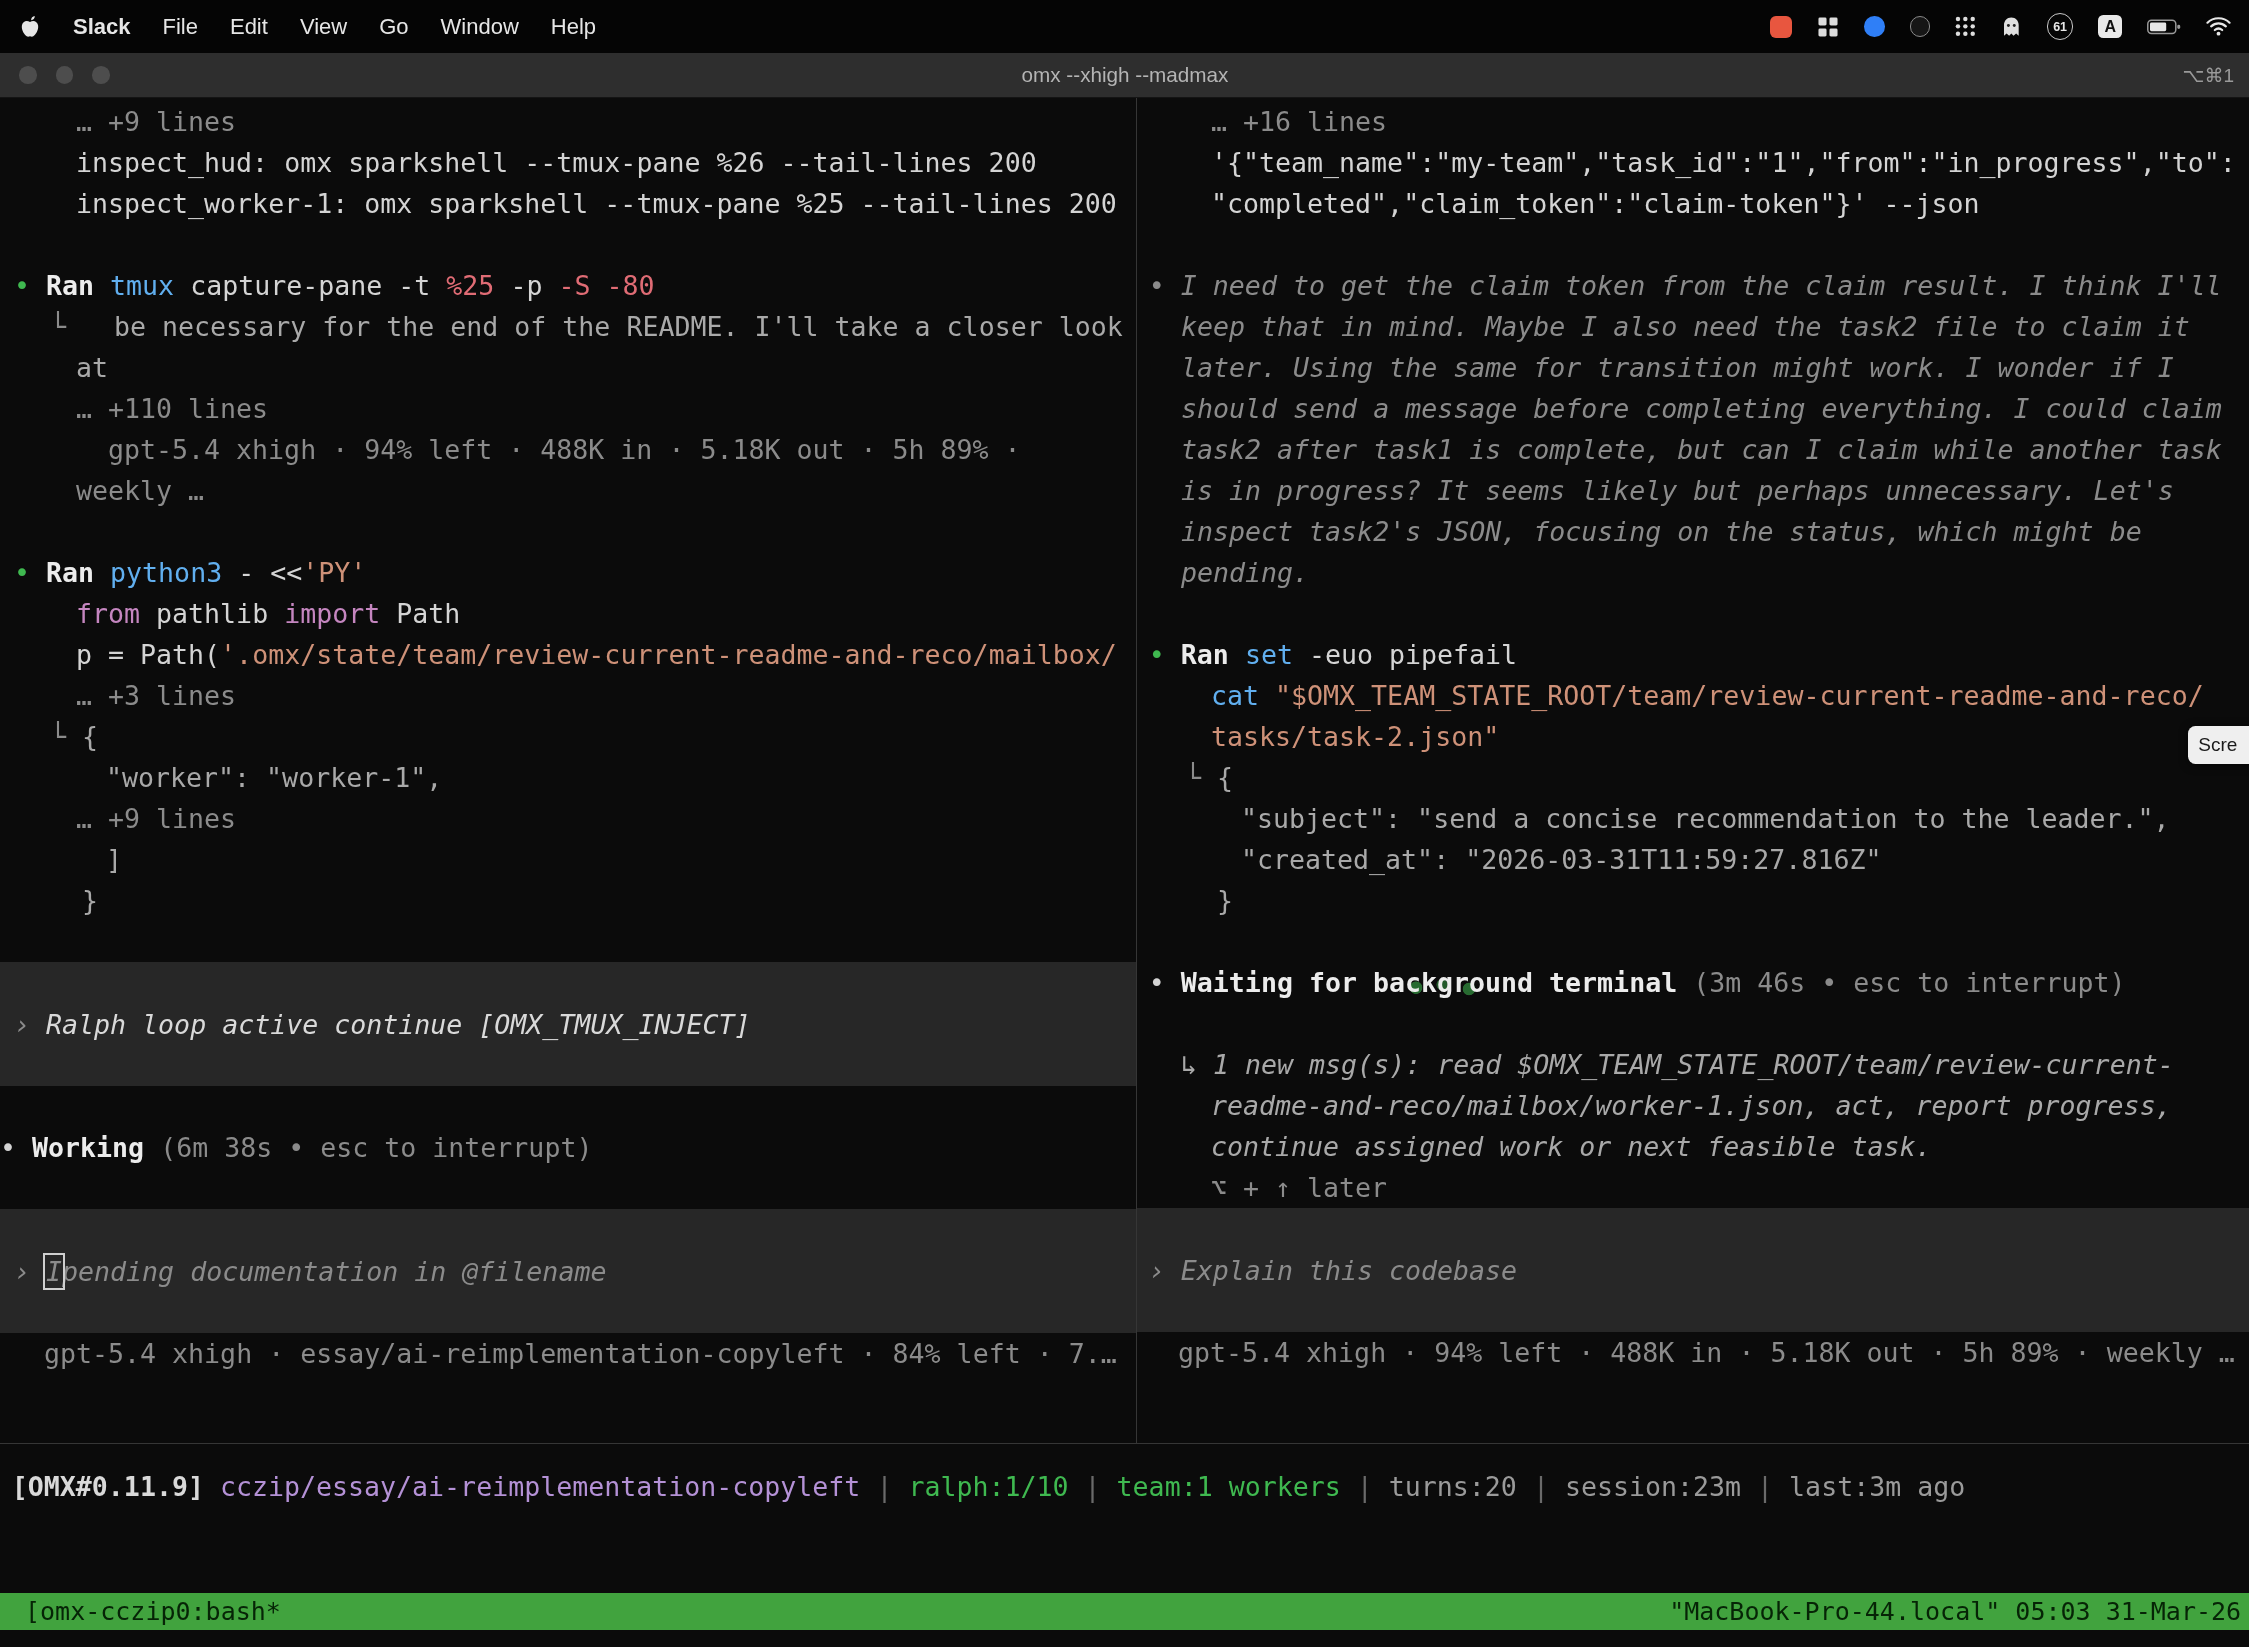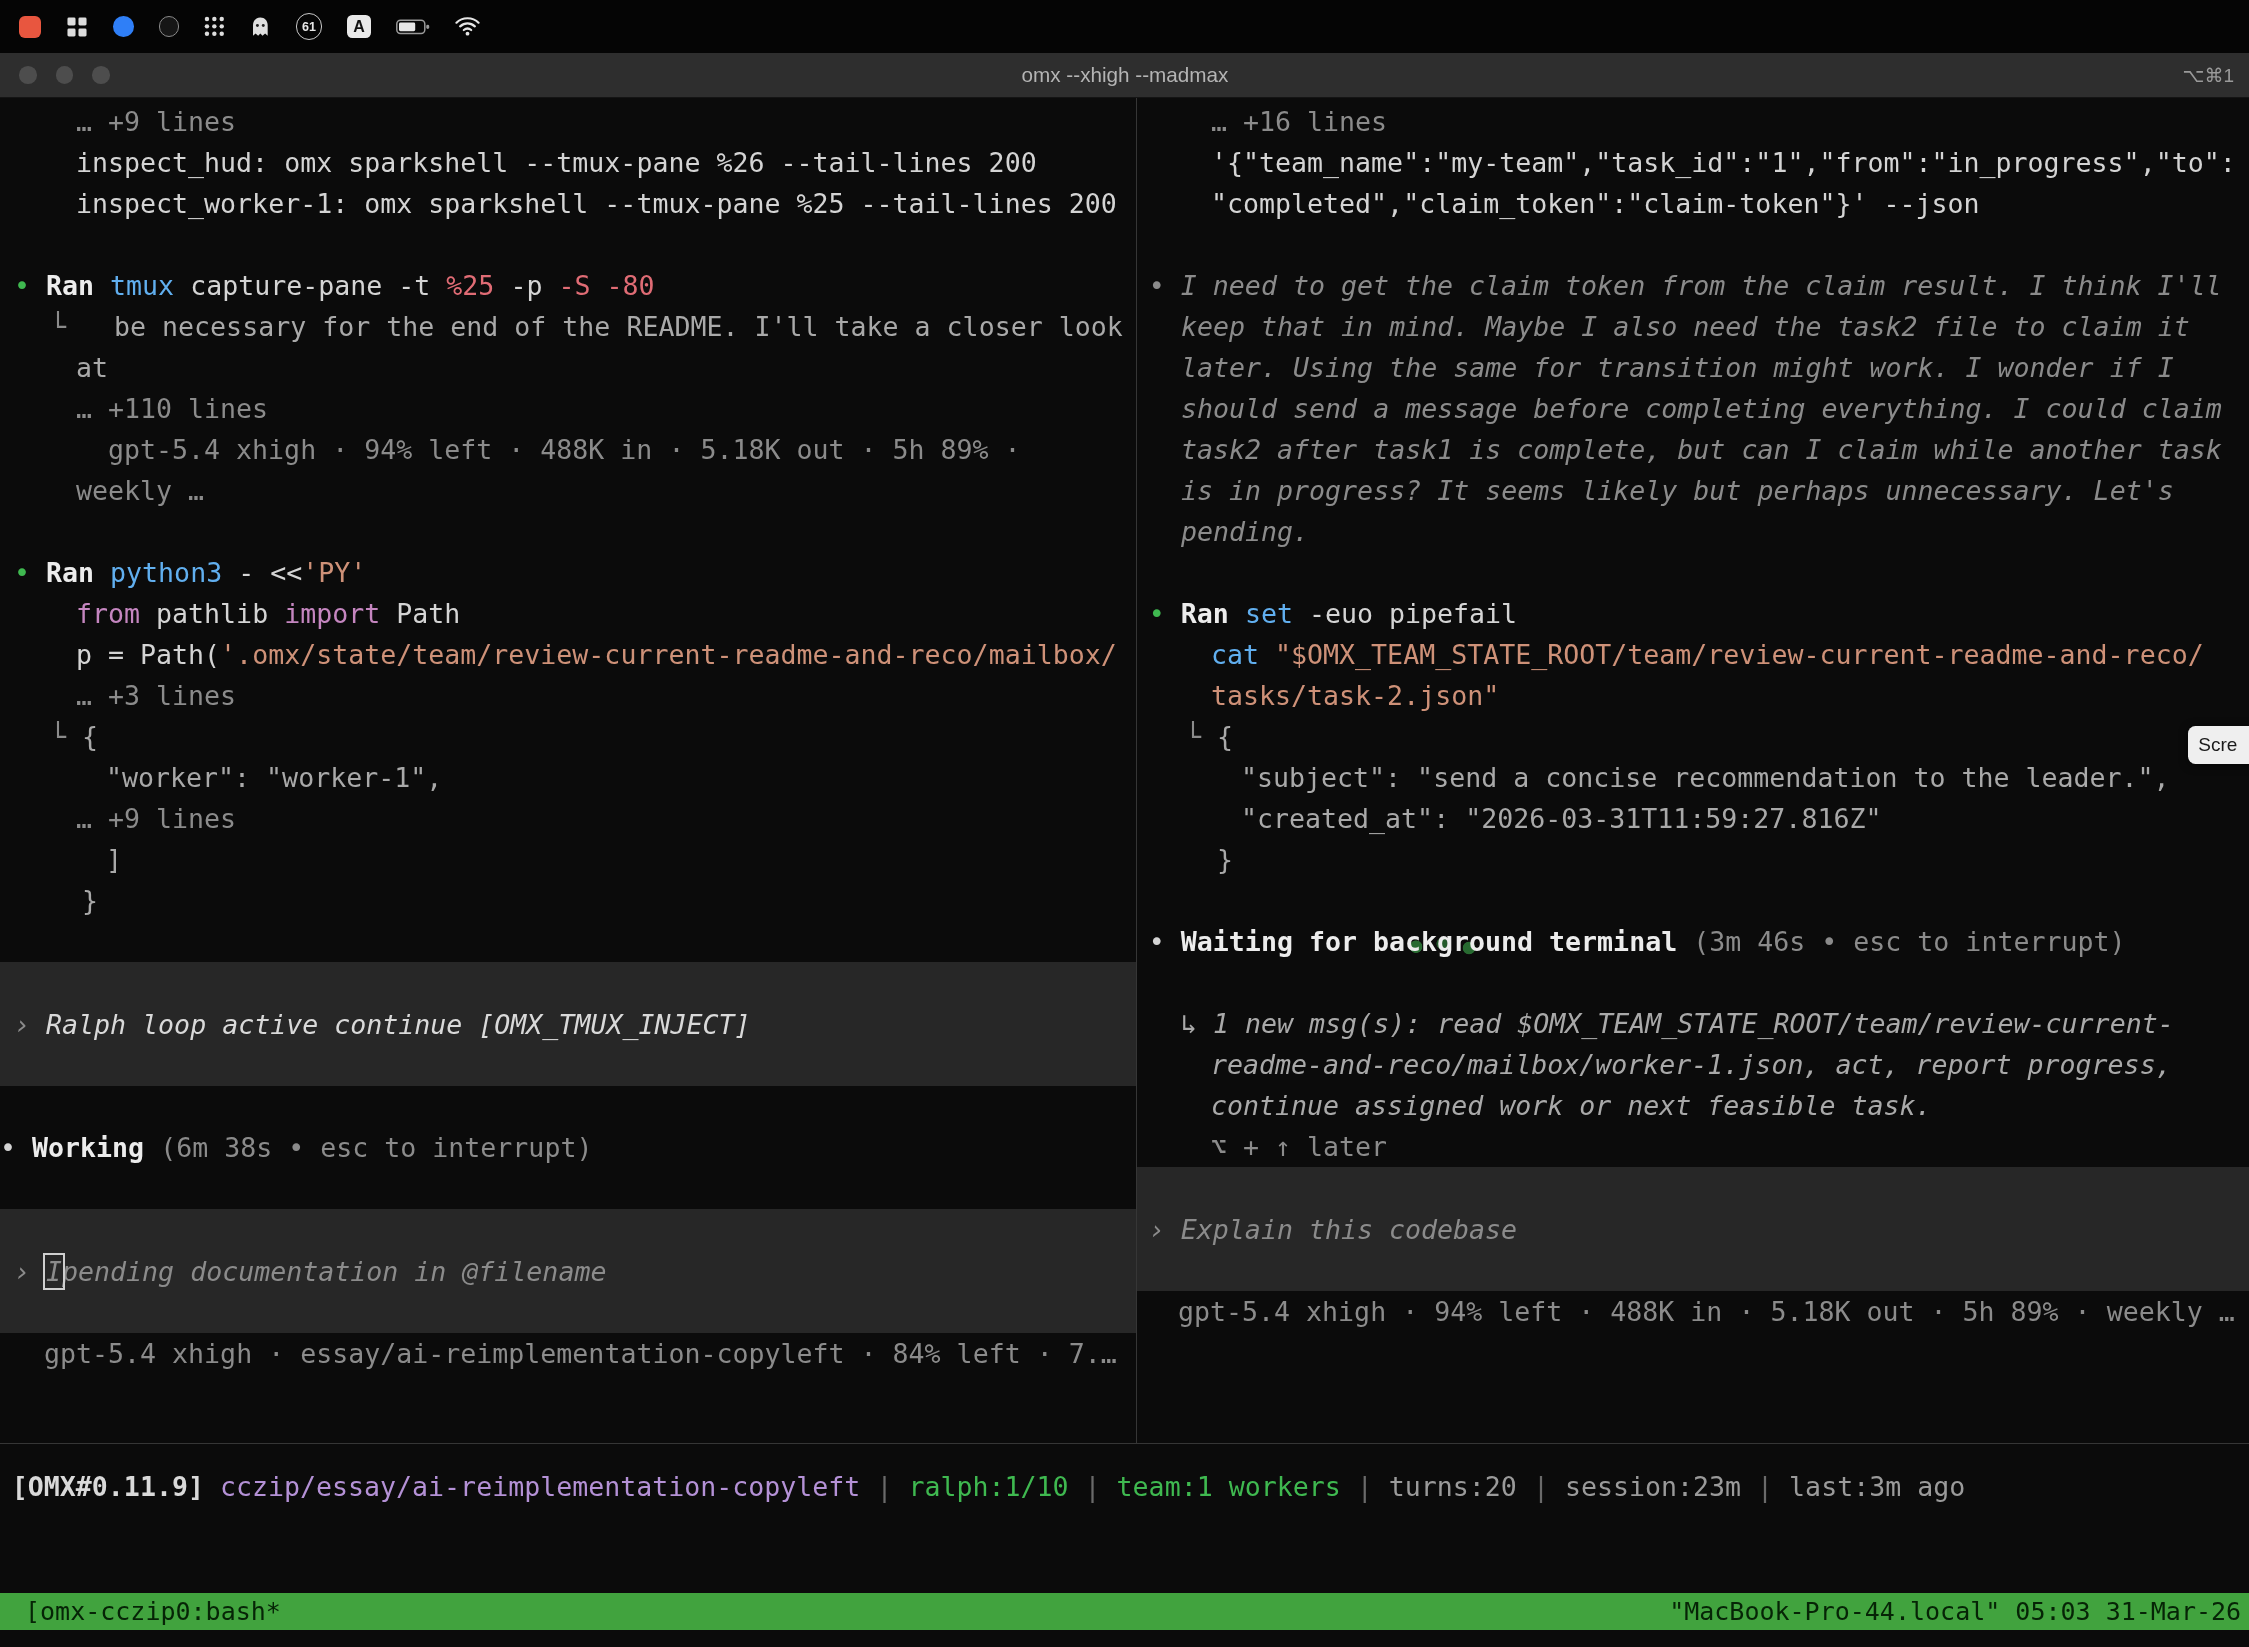--- a/index.html
+++ b/index.html
@@ -63,20 +63,35 @@
   
   .tmux-bar { position:absolute; top:1593px; left:0; width:100%; height:37px; background:#41a33e; color:#062406;
               font-size:25px; line-height:37px; display:flex; justify-content:space-between;
               padding:0 8.9px 0 25px; z-index:10; }
   .tmux-bar span { white-space:pre; }
 </style>
 </head>
 <body>
 
 <div class="menu-bar">
+  <div class="menu-left">
+    <span class="micon">
+      <svg width="22" height="23.6" viewBox="0 0 30 32">
+        <path d="M16.5 7c0-3 2-5.5 5-5.7.3 3-2 5.7-5 5.7z" fill="#e6e6e6"></path>
+        <path d="M15 9.5c-4.5-3.2-10-1-11 4.5-1.1 6.2 3.2 13 6.5 15 2.1 1.2 3.2 0 4.5 0s2.4 1.2 4.5 0c3.3-2 7.6-8.8 6.5-15-1-5.5-6.5-7.7-11-4.5z" fill="#e6e6e6"></path>
+      </svg>
+    </span>
+    <span class="app-name">Slack</span>
+    <span class="menu-item">File</span>
+    <span class="menu-item">Edit</span>
+    <span class="menu-item">View</span>
+    <span class="menu-item">Go</span>
+    <span class="menu-item">Window</span>
+    <span class="menu-item">Help</span>
+  </div>
   <div class="menu-right">
     <span class="micon rec"></span>
     <span class="micon">
       <svg width="22" height="22" viewBox="0 0 30 30">
           <rect x="2" y="2" width="11" height="11" rx="2" fill="#ddd"></rect>
           <rect x="17" y="2" width="11" height="11" rx="2" fill="#ddd"></rect>
           <rect x="2" y="17" width="11" height="11" rx="2" fill="#ddd"></rect>
           <rect x="17" y="17" width="11" height="11" rx="2" fill="#ddd"></rect>
         </svg>
     </span>
@@ -171,20 +186,21 @@
         <div class="tline" style="padding-left: 74px;"><span class="c-dim">… +16 lines</span></div>
         <div class="tline" style="padding-left: 74px;"><span class="c-fg">'{"team_name":"my-team","task_id":"1","from":"in_progress","to":</span></div>
         <div class="tline" style="padding-left: 74px;"><span class="c-fg">"completed","claim_token":"claim-token"}' --json</span></div>
         <div class="tline"></div>
         <div class="tline it" style="padding-left: 11.8px;"><span class="c-dim">• </span><span class="c-dim">I need to get the claim token from the claim result. I think I'll</span></div>
         <div class="tline it" style="padding-left: 44px;"><span class="c-dim">keep that in mind. Maybe I also need the task2 file to claim it</span></div>
         <div class="tline it" style="padding-left: 44px;"><span class="c-dim">later. Using the same for transition might work. I wonder if I</span></div>
         <div class="tline it" style="padding-left: 44px;"><span class="c-dim">should send a message before completing everything. I could claim</span></div>
         <div class="tline it" style="padding-left: 44px;"><span class="c-dim">task2 after task1 is complete, but can I claim while another task</span></div>
         <div class="tline it" style="padding-left: 44px;"><span class="c-dim">is in progress? It seems likely but perhaps unnecessary. Let's</span></div>
+        <div class="tline it" style="padding-left: 44px;"><span class="c-dim">inspect task2's JSON, focusing on the status, which might be</span></div>
         <div class="tline it" style="padding-left: 44px;"><span class="c-dim">pending.</span></div>
         <div class="tline"></div>
         <div class="tline" style="padding-left: 11.8px;"><span class="c-green">• </span><span class="c-bold">Ran </span><span class="c-blue">set </span><span class="c-fg">-euo pipefail</span></div>
         <div class="tline" style="padding-left: 74px;"><span class="c-blue">cat </span><span class="c-orange">"$OMX_TEAM_STATE_ROOT/team/review-current-readme-and-reco/</span></div>
         <div class="tline" style="padding-left: 74px;"><span class="c-orange">tasks/task-2.json"</span></div>
         <div class="tline" style="padding-left: 48px;"><span class="c-dim">└ </span><span class="c-out">{</span></div>
         <div class="tline" style="padding-left: 104px;"><span class="c-out">"subject": "send a concise recommendation to the leader.",</span></div>
         <div class="tline" style="padding-left: 104px;"><span class="c-out">"created_at": "2026-03-31T11:59:27.816Z"</span></div>
         <div class="tline" style="padding-left: 80px;"><span class="c-out">}</span></div>
         <div class="tline"></div>

